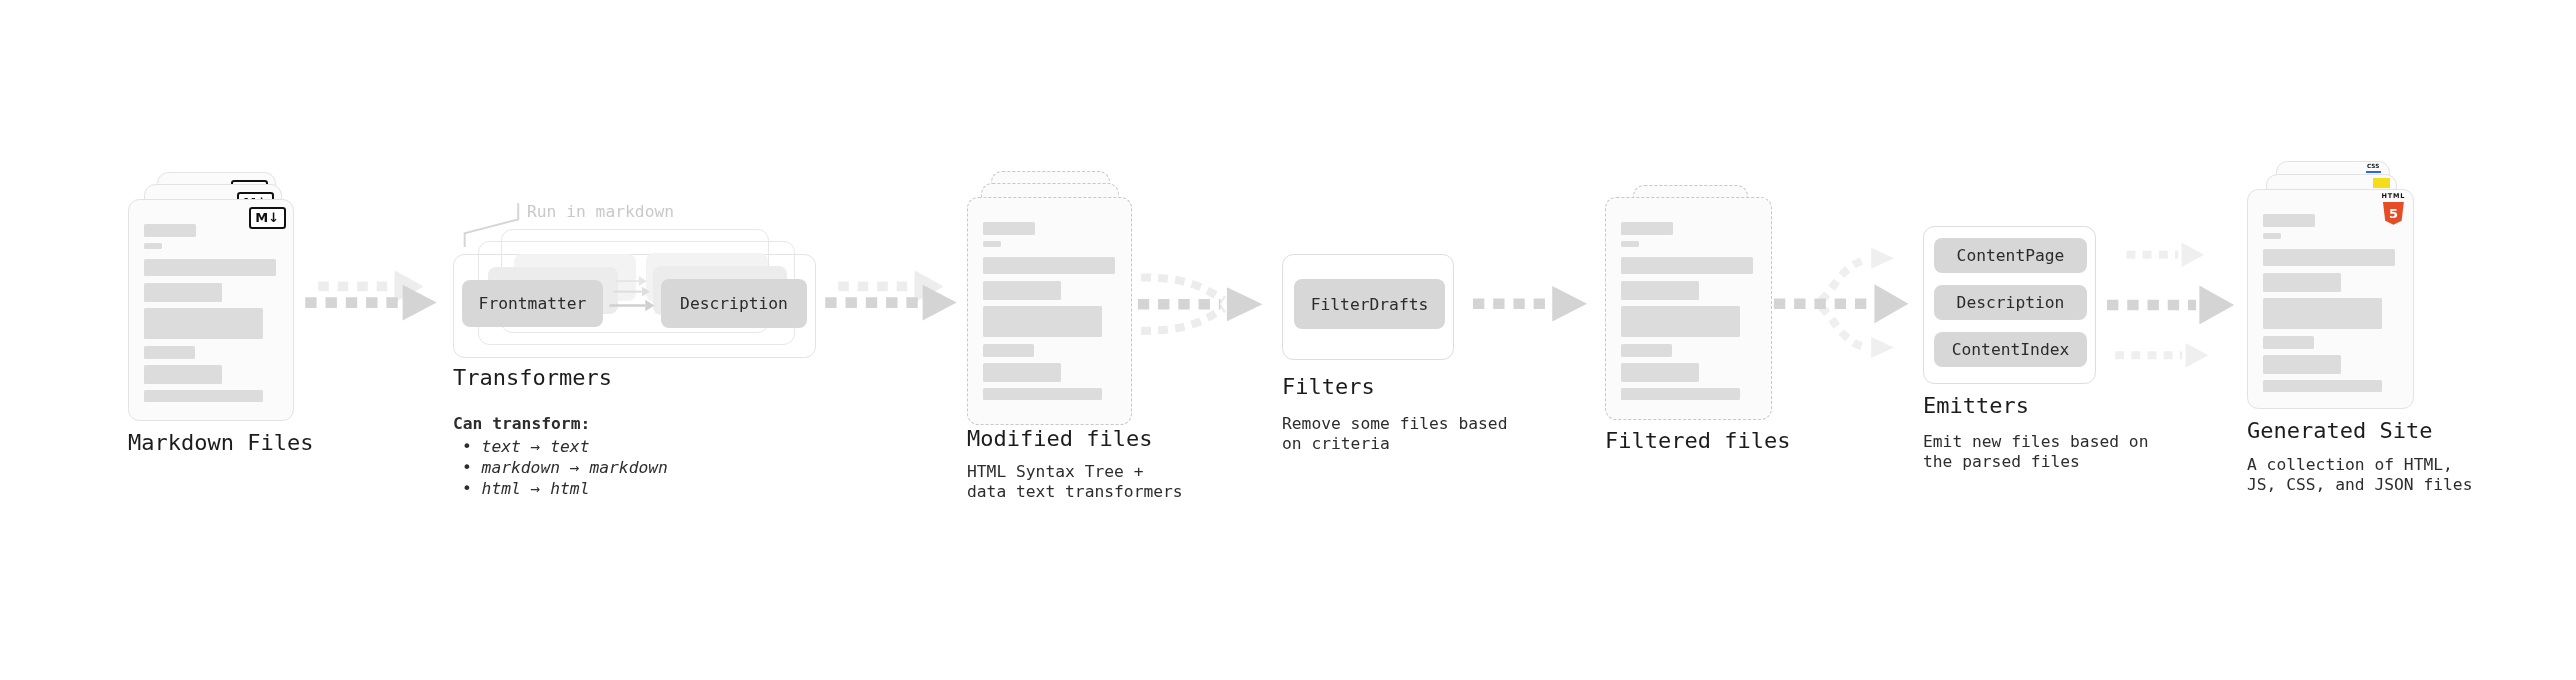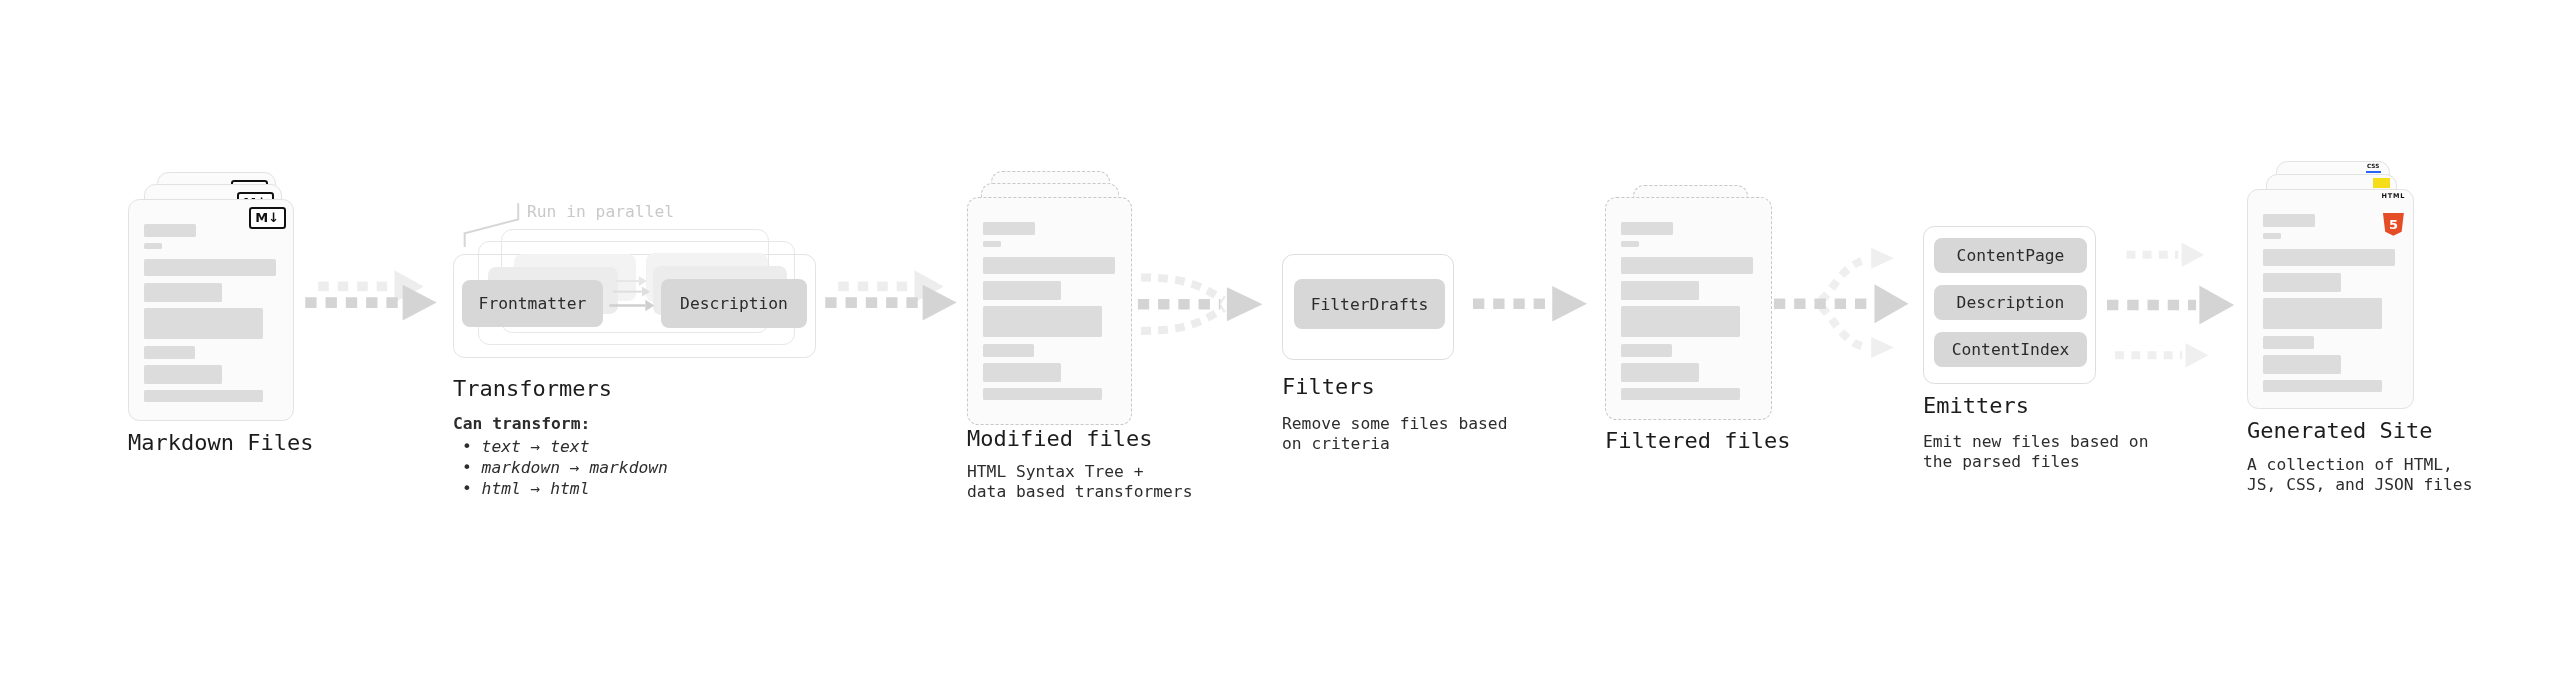--- a/index.html
+++ b/index.html
@@ -34,21 +34,21 @@
   .ghost1{position:absolute;background:#ececec;border-radius:8.1px;}
   .ghost2{position:absolute;background:#f3f3f3;border-radius:8.1px;}
   .annot{position:absolute;font-size:16.3px;color:#c9c9c9;line-height:1;white-space:nowrap;}
   
   .cssbadge{position:absolute;top:2.4px;right:8.1px;width:15.4px;text-align:center;
             font-family:"DejaVu Sans","Liberation Sans",sans-serif;font-weight:bold;font-size:5.7px;color:#111;line-height:1;}
   .cssbar{width:15.4px;height:2.4px;background:#2965f1;margin-top:0.8px;}
   .jsbadge{position:absolute;top:3.3px;right:5.7px;width:17px;height:9.8px;background:#f5de19;}
   .html5{position:absolute;top:3.3px;right:8.1px;width:23px;display:flex;flex-direction:column;align-items:center;}
   .html5-word{font-family:"DejaVu Sans","Liberation Sans",sans-serif;font-weight:bold;font-size:6.5px;color:#111;
-              letter-spacing:0.8px;line-height:1;margin-bottom:13px;}
+              letter-spacing:0.8px;line-height:1;margin-bottom:2px;}
   .shield{width:21px;height:23px;background:#e44d26;clip-path:polygon(0 0,100% 0,89% 82%,50% 100%,11% 82%);
           display:flex;align-items:center;justify-content:center;
           font-family:"DejaVu Sans","Liberation Sans",sans-serif;font-weight:bold;font-size:13px;color:#fff;line-height:1;}
   svg{position:absolute;overflow:visible;}
 </style>
 </head>
 <body>
 
 <div class="page">
 
@@ -79,21 +79,21 @@
     <line x1="20" y1="26" x2="112" y2="26" stroke="#ededed" stroke-width="12" stroke-dasharray="13 11"></line>
     <polygon points="114,6 150,26 114,46" fill="#ededed"></polygon>
     <line x1="4" y1="46" x2="120" y2="46" stroke="#d4d4d4" stroke-width="13" stroke-dasharray="14 11"></line>
     <polygon points="124,24 166,46 124,68" fill="#d4d4d4"></polygon>
   </svg>
 
   <div>
     <svg style="left:459px;top:199px;" width="73" height="53" viewBox="0 0 90 65">
       <polyline points="73,5 73,25 7,42 7,59" fill="none" stroke="#d6d6d6" stroke-width="2.5"></polyline>
     </svg>
-    <div class="annot" style="left:527px;top:204px;">Run in parallel</div>
+    <div class="annot" style="left:527px;top:204px;">Run in markdown</div>
 
     <div class="obox" style="left:501px;top:229px;width:268px;height:104px;"></div>
     <div class="obox" style="left:478px;top:241px;width:317px;height:104px;"></div>
     <div class="obox" style="left:453px;top:254px;width:363px;height:104px;border-color:#e3e3e3;"></div>
 
     <div class="ghost2" style="left:514px;top:254px;width:122px;height:47px;"></div>
     <div class="ghost1" style="left:488px;top:267px;width:130px;height:47px;"></div>
     <div class="chip" style="left:462px;top:280px;width:141px;height:47px;">Frontmatter</div>
 
     <div class="ghost2" style="left:646px;top:253px;width:122px;height:49px;"></div>
@@ -102,21 +102,21 @@
 
     <svg style="left:603px;top:272px;" width="61" height="45" viewBox="0 0 75 55">
       <line x1="16" y1="11" x2="44" y2="11" stroke="#e6e6e6" stroke-width="2.5"></line>
       <polygon points="44,5 54,11 44,17" fill="#e6e6e6"></polygon>
       <line x1="12" y1="24" x2="48" y2="24" stroke="#dedede" stroke-width="2.5"></line>
       <polygon points="48,18 58,24 48,30" fill="#dedede"></polygon>
       <line x1="8" y1="41" x2="52" y2="41" stroke="#cfcfcf" stroke-width="3"></line>
       <polygon points="52,34 63,41 52,48" fill="#cfcfcf"></polygon>
     </svg>
 
-    <div class="label" style="left:453px;top:378px;">Transformers</div>
+    <div class="label" style="left:453px;top:367px;">Transformers</div>
     <div class="body" style="left:453px;top:414px;font-weight:bold;">Can transform:</div>
     <div class="bullets" style="left:462px;top:436px;">
       <div>• text → text</div>
       <div>• markdown → markdown</div>
       <div>• html → html</div>
     </div>
   </div>
 
   <svg style="left:822px;top:265px;" width="142" height="59" viewBox="0 0 175 72">
     <line x1="20" y1="26" x2="112" y2="26" stroke="#ededed" stroke-width="12" stroke-dasharray="13 11"></line>
@@ -136,21 +136,21 @@
         <div class="bar b4"></div>
         <div class="bar b5"></div>
         <div class="bar b6"></div>
         <div class="bar b7"></div>
         <div class="bar b8"></div>
       </div>
     </div>
     <div class="label" style="left:967px;top:428px;text-align:right;">Modified files</div>
     <div class="body" style="left:967px;top:462px;">
       <div>HTML Syntax Tree +</div>
-      <div>data based transformers</div>
+      <div>data text transformers</div>
     </div>
   </div>
 
   <svg style="left:1136px;top:271px;" width="130" height="68" viewBox="0 0 160 84">
     <path d="M6,8 C60,8 80,18 108,36" fill="none" stroke="#ececec" stroke-width="10" stroke-dasharray="12 9"></path>
     <path d="M6,74 C60,74 80,64 108,46" fill="none" stroke="#ececec" stroke-width="10" stroke-dasharray="12 9"></path>
     <line x1="2" y1="41" x2="104" y2="41" stroke="#d4d4d4" stroke-width="13" stroke-dasharray="14 11"></line>
     <polygon points="112,20 156,41 112,62" fill="#d4d4d4"></polygon>
   </svg>
 

